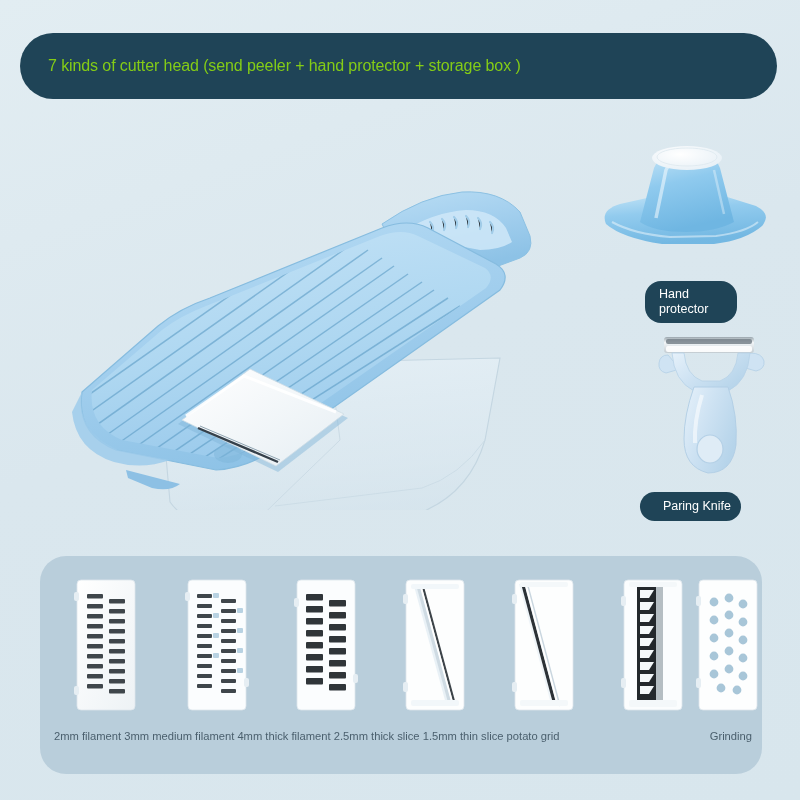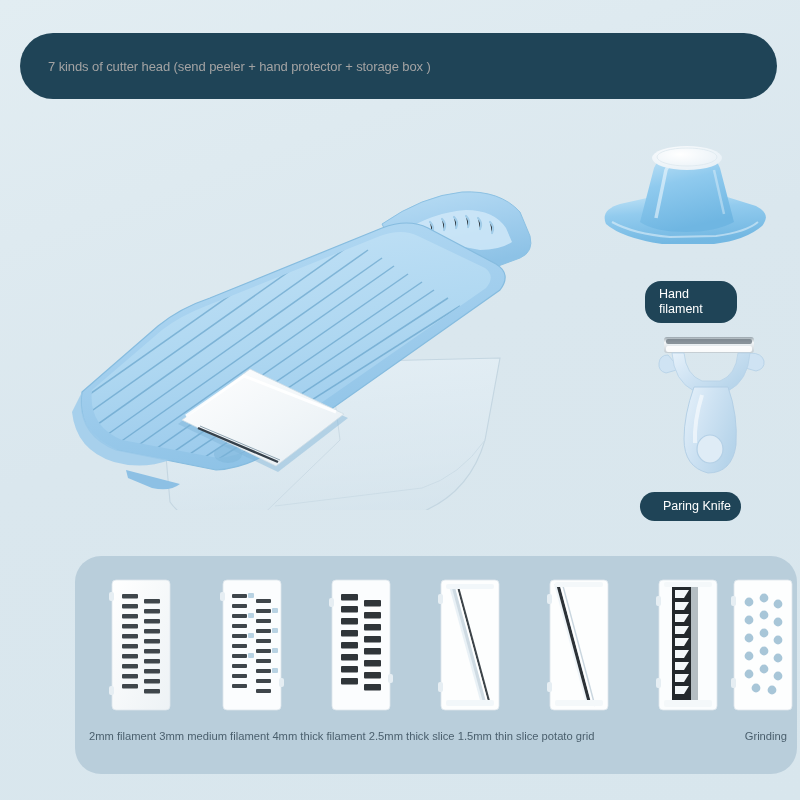--- a/index.html
+++ b/index.html
@@ -31,22 +31,22 @@
     background: #1f4457;
     border-radius: 33px;
     box-sizing: border-box;
     overflow: hidden;
   }
   .banner-text {
     position: absolute;
     left: 28px;
     top: 50%;
     transform: translateY(-50%);
-    color: #a3a3a3;
-    font-size: 13px;
+    color: #84cc16;
+    font-size: 16px;
     letter-spacing: -0.1px;
     white-space: nowrap;
   }
 
   
   .badge {
     position: absolute;
     background: #1f4457;
     color: #ffffff;
     border-radius: 16px;
@@ -98,21 +98,20 @@
 
   
   .blades-panel {
     position: absolute;
     left: 40px;
     top: 556px;
     width: 722px;
     height: 218px;
     background: #b9cedb;
     border-radius: 26px;
-    margin-left: 35px;
   }
   .blade-card {
     position: absolute;
     top: 22px;
     width: 66px;
     height: 134px;
   }
   .blade-card svg { display: block; }
 
   .blade-captions {
@@ -261,21 +260,21 @@
                Q120,94 90,94 Q58,94 44,84 Z" fill="url(#gProt)"></path>
       <path d="M60,80 L70,32 Q72,26 82,25" fill="none" stroke="#ffffff" stroke-width="3.5" opacity="0.5"></path>
       <path d="M128,76 L118,32" fill="none" stroke="#ffffff" stroke-width="2.5" opacity="0.35"></path>
 
       <ellipse cx="91" cy="20" rx="35" ry="12" fill="url(#gProtCap)"></ellipse>
       <ellipse cx="91" cy="19" rx="30" ry="9" fill="none" stroke="#dde8ef" stroke-width="0.8"></ellipse>
     </svg>
   </div>
   <div class="badge badge-hand">
     <span>Hand</span><br>
-    <span>filament</span>
+    <span>protector</span>
   </div>
 
   <div class="peeler-wrap">
     <svg width="130" height="155" viewBox="0 0 130 155">
       <defs>
         <linearGradient id="gHandle" x1="0" y1="0" x2="1" y2="0.6">
           <stop offset="0%" stop-color="#e6f1fa"></stop>
           <stop offset="45%" stop-color="#cfe3f3"></stop>
           <stop offset="100%" stop-color="#b6d4ea"></stop>
         </linearGradient>

